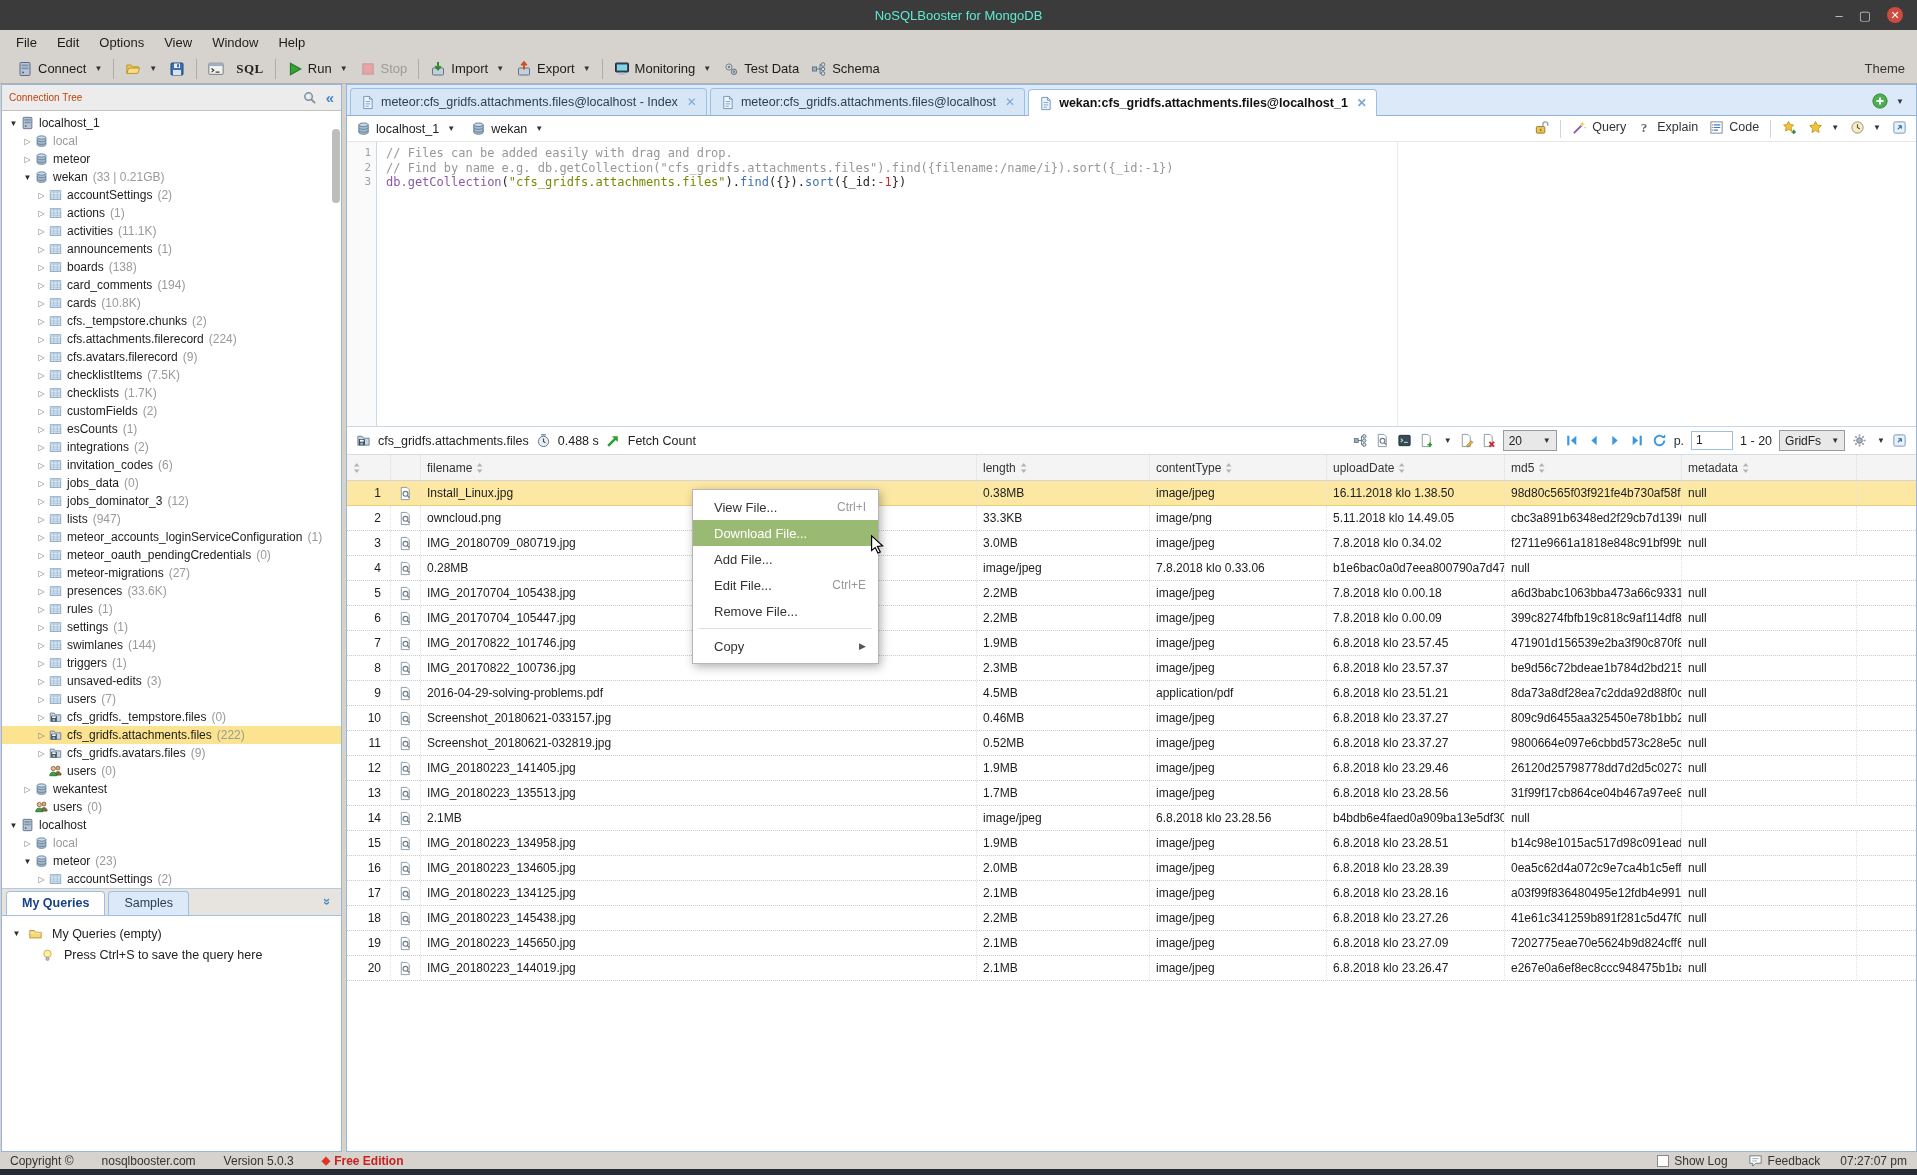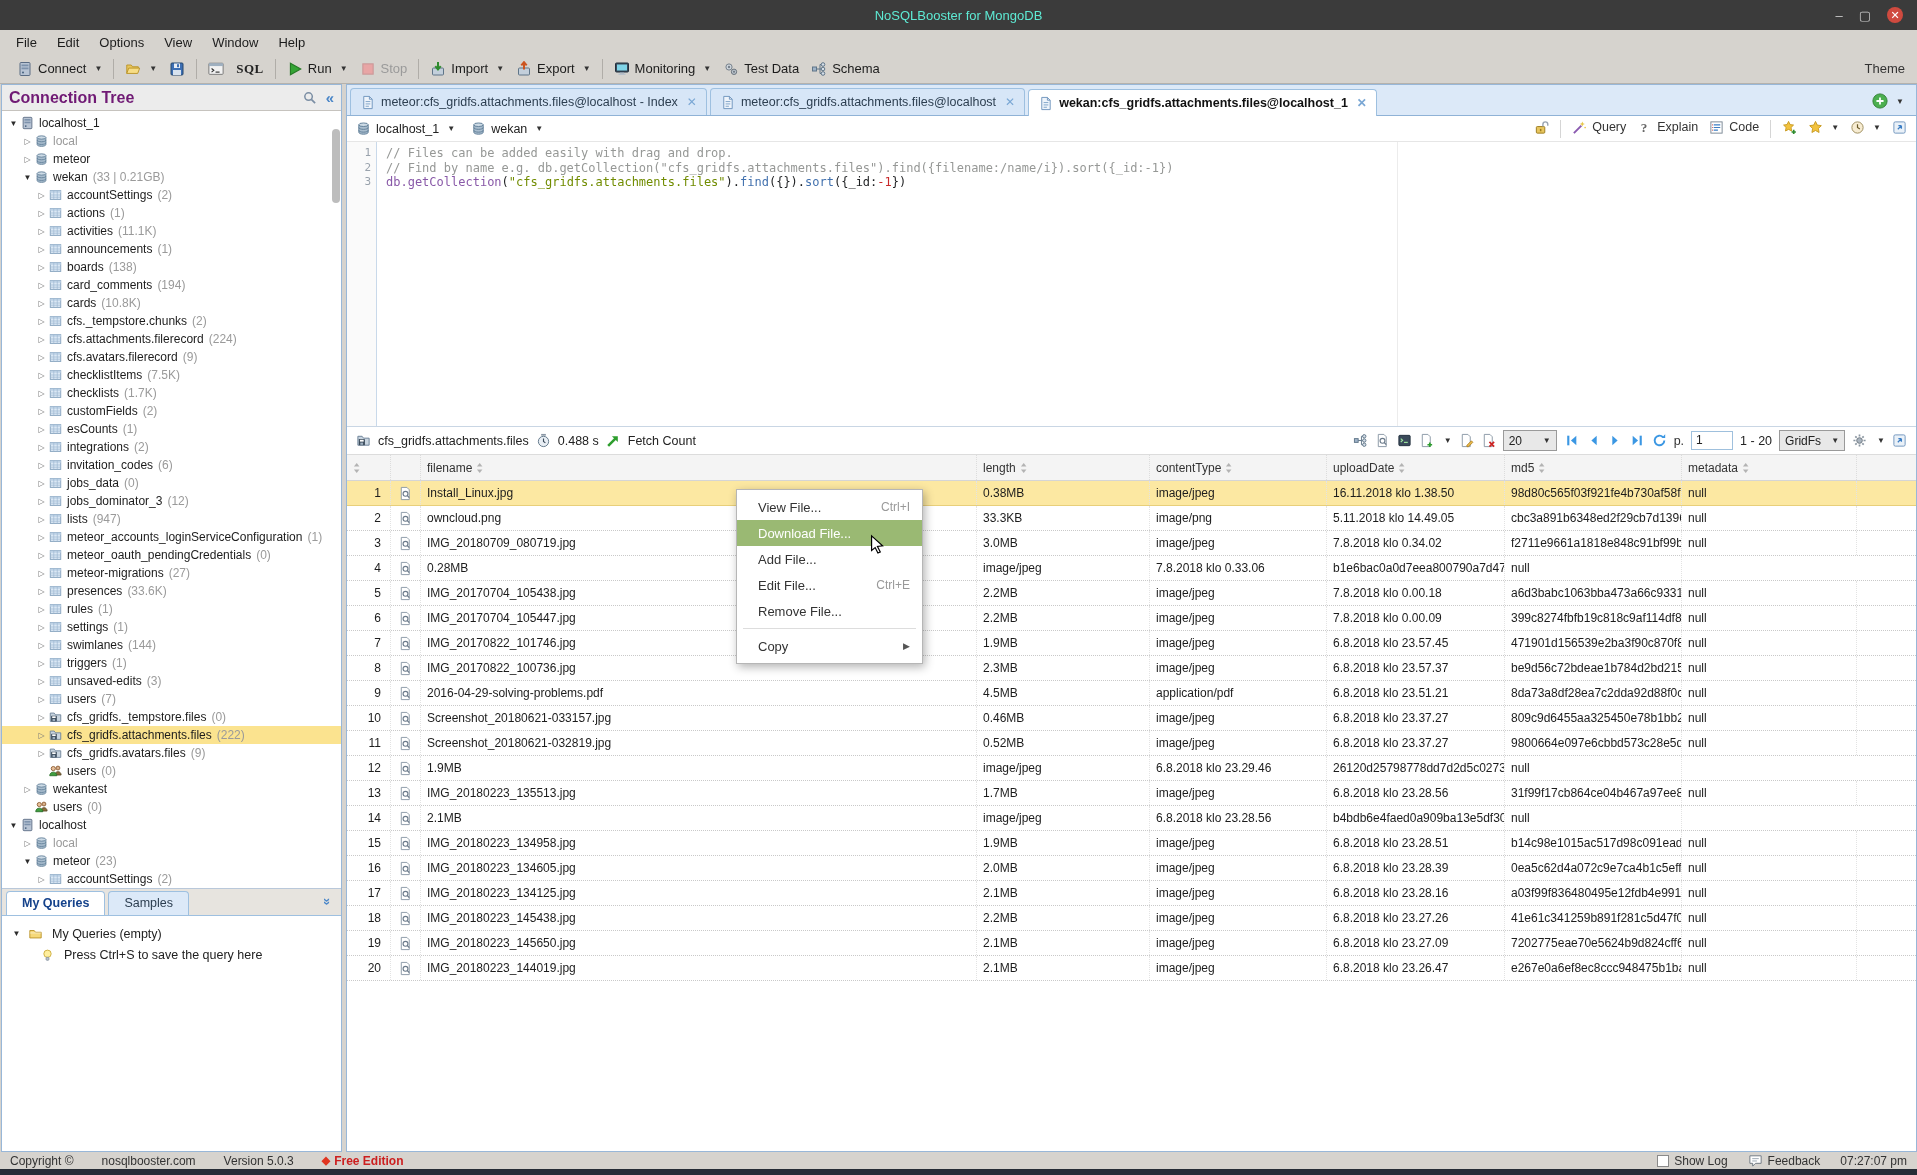--- a/index.html
+++ b/index.html
@@ -25,21 +25,21 @@
   .tb-sep{width:1px;height:20px;background:#b0ada8}
   .tb-btn{display:flex;align-items:center;gap:5px;padding:2px 4px;font-size:13px;color:#1c1c1c}
   .tb-btn.disabled .tb-label{color:#9a9a9a}
   .sql-glyph{font-family:"Liberation Serif",serif;font-weight:bold;font-size:13px;color:#222;letter-spacing:.5px}
   .theme-label{position:absolute;right:12px;font-size:13px;color:#333}
 
   
   .main{position:absolute;top:84px;left:0;right:0;bottom:23px;display:flex;padding-left:1px}
   .sidebar{width:341px;background:#fff;border:1px solid #98b7d8;display:flex;flex-direction:column;position:relative}
   .sb-header{height:26px;background:#ececec;border-bottom:1px solid #c6c3be;display:flex;align-items:center;padding:0 7px;flex:none}
-  .sb-title{color:#701a75;font-weight:bold;font-size:16px}
+  .sb-title{color:#c2410c;font-weight:normal;font-size:10px}
   .sb-header-icons{margin-left:auto;display:flex;gap:9px;align-items:center}
   .collapse-glyph{color:#4a86c8;font-weight:bold;font-size:15px;line-height:1}
   .tree{flex:1;overflow:hidden;position:relative;padding-top:3px}
   .tree-row{height:18px;display:flex;align-items:center;white-space:nowrap}
   .tree-row.sel{background:#fbe38f}
   .arrow{width:11px;text-align:center;font-size:8px;color:#777;flex:none}
   .arrow.exp{color:#2b2b2b}
   .ticon{width:15px;height:14px;flex:none;margin:0 4px 0 1px;display:inline-flex}
   .ticon svg{width:100%;height:100%}
   .tlabel{font-size:12px;color:#1c1c1c}
@@ -94,21 +94,21 @@
   .statusbar{position:absolute;left:0;right:0;bottom:6px;height:17px;background:#d6d3ce;display:flex;align-items:center;padding:0 10px;font-size:12px;color:#333}
   .st-left{display:flex;gap:28px;align-items:center}
   .st-right{margin-left:auto;display:flex;gap:20px;align-items:center}
   .free{color:#cc1f1f;display:flex;gap:4px;align-items:center;font-weight:bold}
   .free .gem{color:#e03520;font-size:11px}
   .checkbox{width:12px;height:12px;border:1px solid #8a8a8a;background:#fff;display:inline-block}
   .st-item{display:flex;align-items:center;gap:5px}
   .bottomstrip{position:absolute;left:0;right:0;bottom:0;height:6px;background:#262c36}
 
   
-  .ctxmenu{position:absolute;left:736px;top:489px;width:187px;background:#fff;border:1px solid #b6b6b6;box-shadow:2px 3px 9px rgba(0,0,0,.3);padding:4px 0;z-index:10;font-size:13px}
+  .ctxmenu{position:absolute;left:692px;top:489px;width:187px;background:#fff;border:1px solid #b6b6b6;box-shadow:2px 3px 9px rgba(0,0,0,.3);padding:4px 0;z-index:10;font-size:13px}
   .ctx-item{height:26px;display:flex;align-items:center;padding:0 12px 0 21px;color:#333}
   .ctx-item.hl{background:#9ab973;color:#fff}
   .ctx-short{margin-left:auto;color:#999;font-size:12px}
   .ctx-sub{margin-left:auto;font-size:9px;color:#555}
   .ctx-sep{height:1px;background:#ddd;margin:4px 6px}
   .cursor{position:absolute;left:867px;top:534px;z-index:11}
 </style>
 </head>
 <body>
 
@@ -1372,20 +1372,21 @@
           <div class="td num">12</div>
           <div class="td icon-cell">
             <span class="icn">
               <svg viewBox="0 0 16 16">
                 <path d="M3.5 1.5h6L12 4v10.5H3.5z" fill="#fff" stroke="#8a97a5"></path>
                 <circle cx="8" cy="8.3" r="2.6" fill="none" stroke="#6b7a8a" stroke-width="1.2"></circle>
                 <path d="M9.9 10.3l2.1 2.1" stroke="#6b7a8a" stroke-width="1.4"></path>
               </svg>
             </span>
           </div>
+          <div class="td">IMG_20180223_141405.jpg</div>
           <div class="td">1.9MB</div>
           <div class="td">image/jpeg</div>
           <div class="td">6.8.2018 klo 23.29.46</div>
           <div class="td">26120d25798778dd7d2d5c0273</div>
           <div class="td">null</div>
         </div>
         <div class="trow grid8">
           <div class="td num">13</div>
           <div class="td icon-cell">
             <span class="icn">

